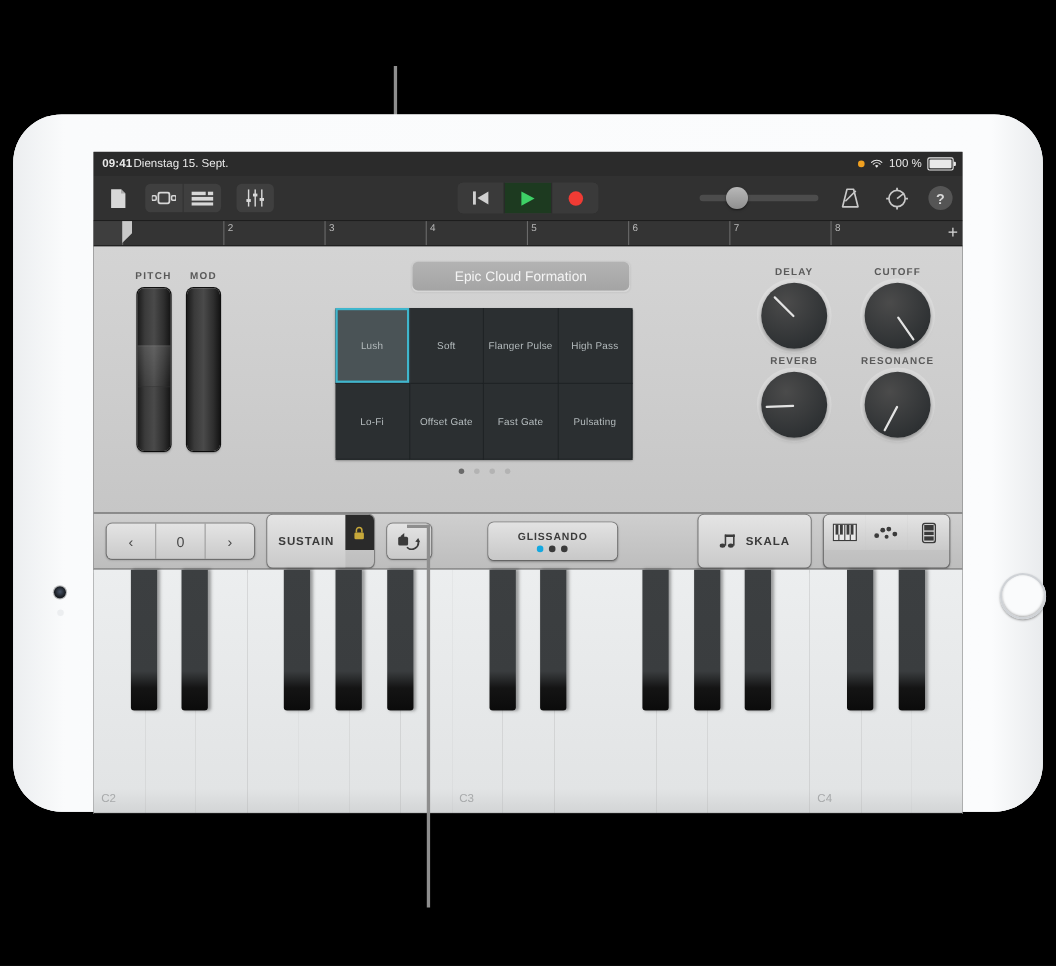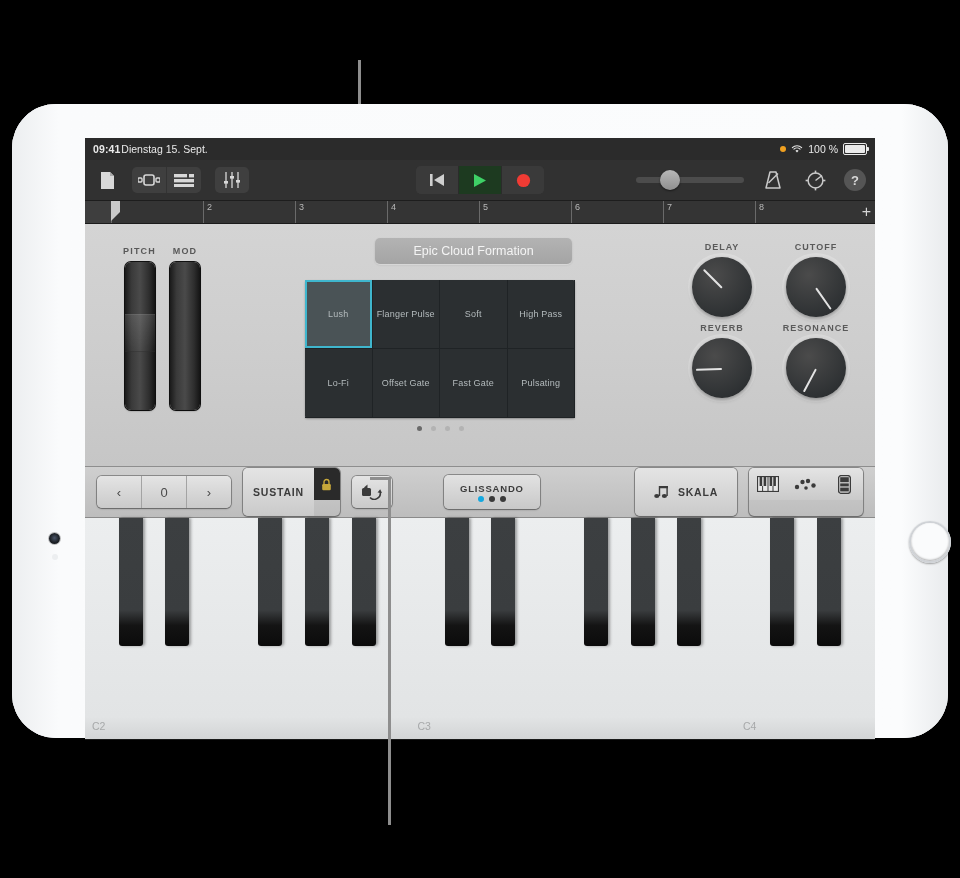--- a/index.html
+++ b/index.html
@@ -195,21 +195,21 @@
     height:32px;display:flex;align-items:center;justify-content:center;
     font-size:10.5px;font-weight:bold;letter-spacing:.8px;padding:8px 10px;
   }
   .btn-dark{
     background:#2a2a2a;width:26px;height:32px;display:flex;align-items:center;justify-content:center;
   }
   .ml12{margin-left:12px;}
   .gliss{
     margin-left:52px;background:linear-gradient(180deg,#e2e2e2,#c8c8c8);
     border-radius:5px;box-shadow:0 1px 2px rgba(0,0,0,.3),0 0 0 1px #8c8c8c;
-    height:34px;width:96px;display:flex;flex-direction:column;align-items:center;
+    height:34px;width:117px;display:flex;flex-direction:column;align-items:center;
     justify-content:center;gap:2px;
   }
   .gliss-lbl{font-size:9.5px;font-weight:bold;letter-spacing:.8px;color:#3b3b3b;}
   .gliss-dots{display:flex;gap:5px;}
   .gdot{width:6px;height:6px;border-radius:50%;background:#3a3a3a;}
   .gdot.on{background:#13a8e0;}
   .right-grp{margin-left:auto;display:flex;gap:12px;}
 
   
   .piano{position:relative;height:226px;background:#e3e5e6;}
@@ -386,22 +386,22 @@
           </div>
         </div>
         <div class="wheel-col">
           <div class="wheel-lbl">MOD</div>
           <div class="wheel"></div>
         </div>
       </div>
 
       <div class="patchgrid">
         <div class="patch sel">Lush</div>
+        <div class="patch">Soft</div>
         <div class="patch">Flanger Pulse</div>
-        <div class="patch">Soft</div>
         <div class="patch">High Pass</div>
         <div class="patch">Lo-Fi</div>
         <div class="patch">Offset Gate</div>
         <div class="patch">Fast Gate</div>
         <div class="patch">Pulsating</div>
       </div>
 
       <div class="pagedots">
         <div class="pdot on"></div>
         <div class="pdot"></div>

